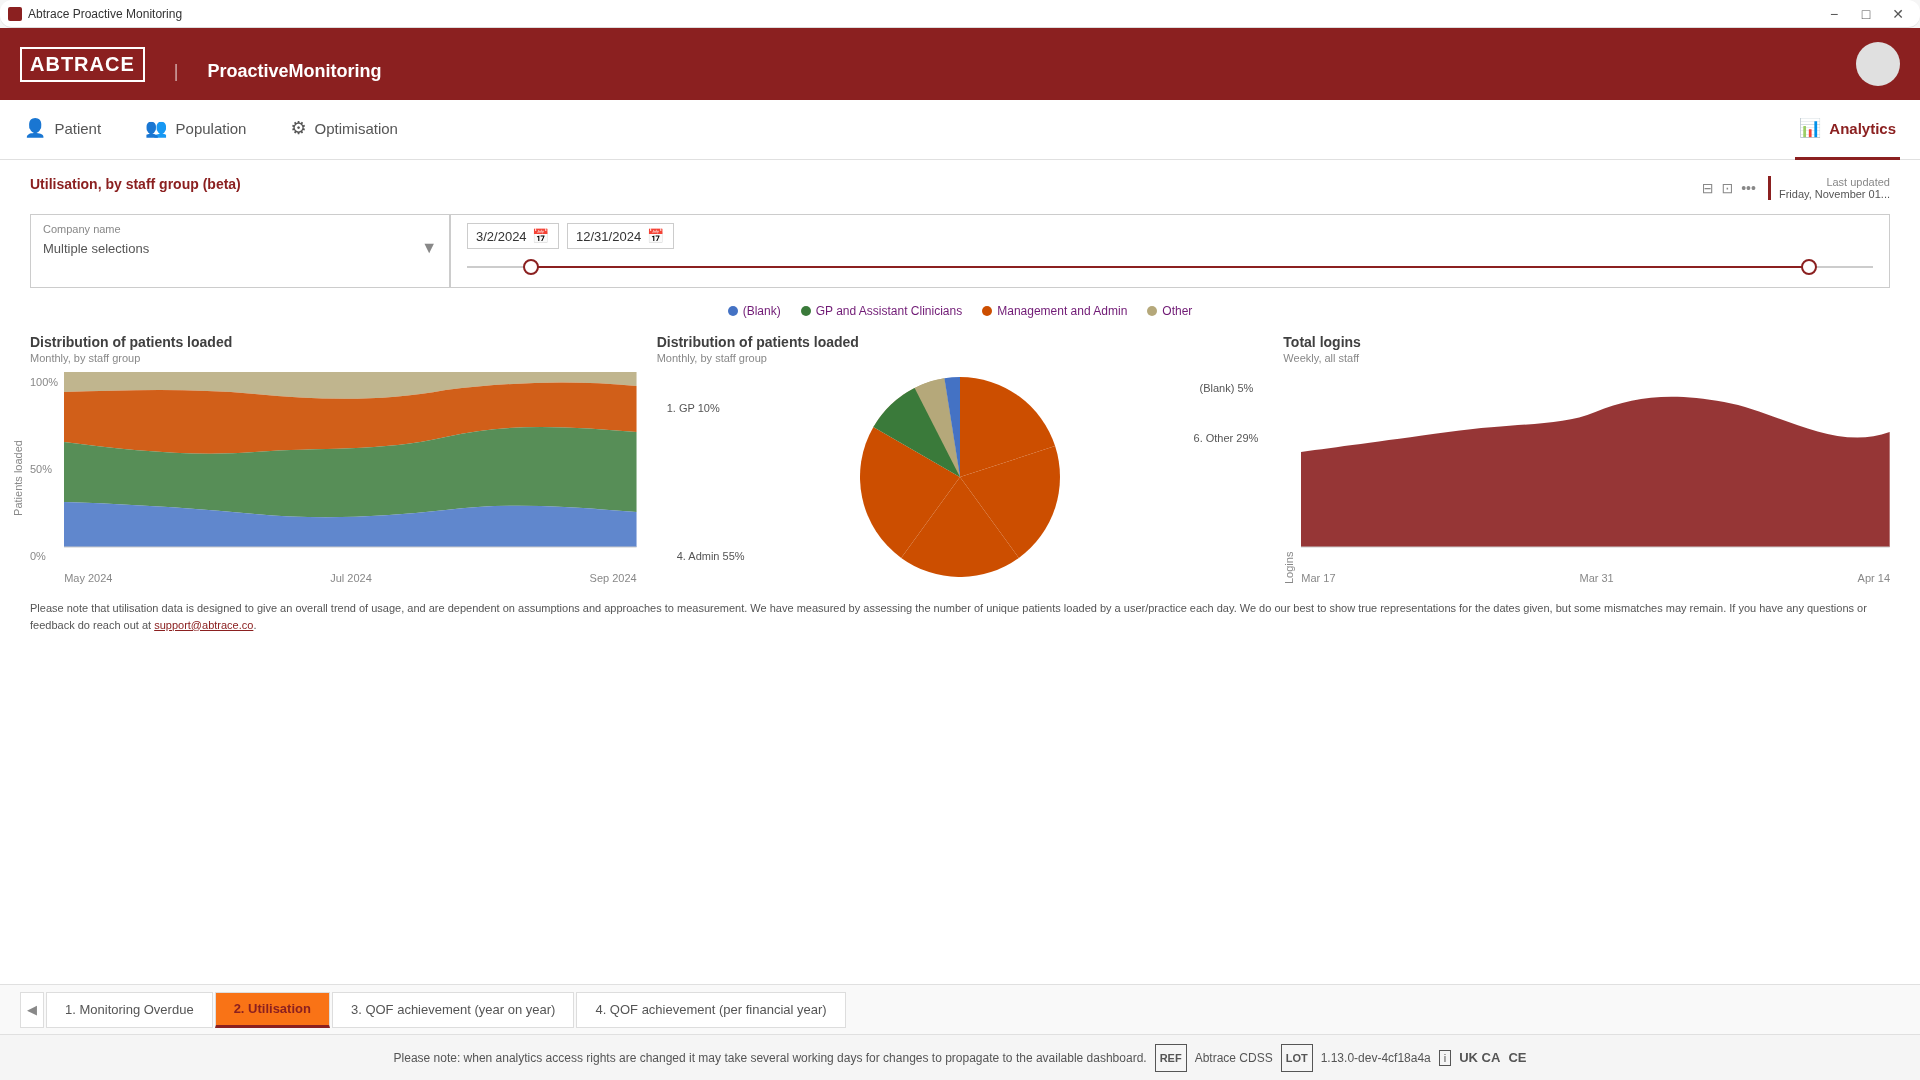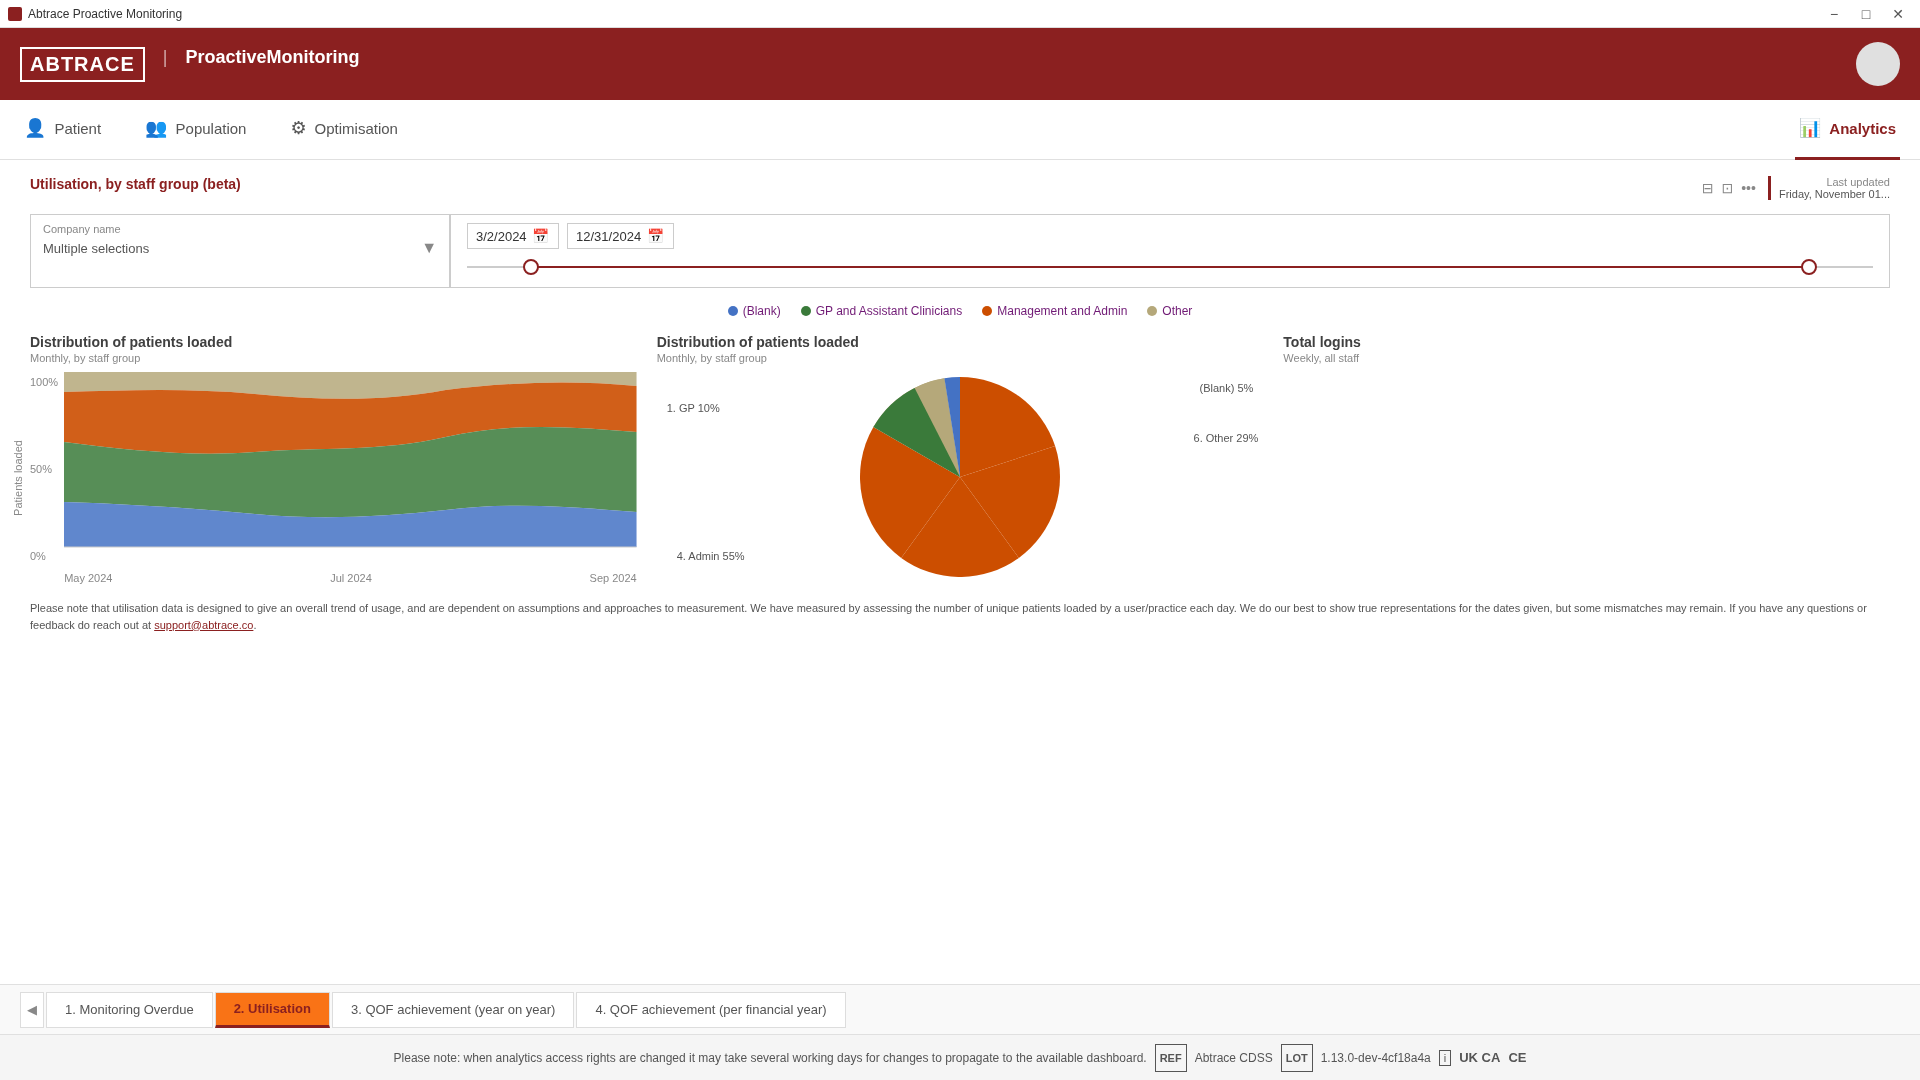--- a/index.html
+++ b/index.html
@@ -7,36 +7,37 @@
 
     
     .title-bar {
       background: #fff;
       height: 28px;
       display: flex;
       align-items: center;
       padding: 0 8px;
       border-bottom: 1px solid #ddd;
       justify-content: space-between;
+      border-radius: 12px;
     }
     .title-bar-left { display: flex; align-items: center; gap: 6px; font-size: 12px; color: #333; }
     .title-bar-icon { width: 14px; height: 14px; background: #8b2020; border-radius: 2px; }
     .title-bar-controls { display: flex; gap: 4px; }
     .title-bar-btn { width: 28px; height: 24px; background: transparent; border: none; cursor: pointer; font-size: 14px; color: #555; display: flex; align-items: center; justify-content: center; }
 
     
     .app-header {
       background: #8b2020;
       height: 72px;
       display: flex;
       align-items: center;
       padding: 0 20px;
       justify-content: space-between;
     }
-    .logo-area { display: flex; align-items: flex-start; gap: 18px; }
+    .logo-area { display: flex; align-items: flex-end; gap: 29px; }
     .logo-box { border: 2px solid #fff; padding: 4px 8px; }
     .logo-text { color: #fff; font-size: 20px; font-weight: bold; letter-spacing: 1px; }
     .logo-separator { color: rgba(255,255,255,0.6); font-size: 18px; }
     .logo-subtitle { color: #fff; font-size: 18px; }
     .logo-subtitle span { font-weight: bold; }
     .header-avatar { width: 44px; height: 44px; background: #e0e0e0; border-radius: 50%; }
 
     
     .nav-bar {
       background: #fff;
@@ -361,20 +362,35 @@
         <div style="position:absolute;top:10px;right:10px;font-size:11px;color:#555;white-space:nowrap;">(Blank) 5%</div>
         <div style="position:absolute;top:30px;left:10px;font-size:11px;color:#555;white-space:nowrap;">1. GP 10%</div>
         <div style="position:absolute;bottom:20px;left:20px;font-size:11px;color:#555;white-space:nowrap;">4. Admin 55%</div>
         <div style="position:absolute;top:60px;right:5px;font-size:11px;color:#555;white-space:nowrap;">6. Other 29%</div>
       </div>
     </div>
 
     <div class="chart-panel">
       <div class="chart-title">Total logins</div>
       <div class="chart-subtitle">Weekly, all staff</div>
+      <div style="display:flex;position:relative;">
+        <div style="writing-mode:vertical-rl;transform:rotate(180deg);font-size:11px;color:#888;margin-right:6px;">Logins</div>
+        <div style="flex:1;position:relative;">
+          <svg width="100%" height="195" viewBox="0 0 320 195" preserveAspectRatio="none">
+
+            <path d="M0,175 L0,80 C20,75 40,70 80,60 C120,50 140,55 160,40 C180,25 200,20 230,30 C260,40 290,80 320,60 L320,175 Z" fill="#8b2020" opacity="0.9"></path>
+            <line x1="0" y1="175" x2="320" y2="175" stroke="#ccc" stroke-width="1"></line>
+          </svg>
+          <div style="display:flex;justify-content:space-between;font-size:11px;color:#888;margin-top:2px;">
+            <span>Mar 17</span>
+            <span>Mar 31</span>
+            <span>Apr 14</span>
+          </div>
+        </div>
+      </div>
     </div>
   </div>
 
   <div class="disclaimer">
     Please note that utilisation data is designed to give an overall trend of usage, and are dependent on assumptions and approaches to measurement. We have measured by assessing the number of unique patients loaded by a user/practice each day. We do our best to show true representations for the dates given, but some mismatches may remain. If you have any questions or feedback do reach out at <a href="#">support@abtrace.co</a>.
   </div>
 </div>
 
 <div class="bottom-tabs">
   <div class="tab-nav-arrow">◀</div>

